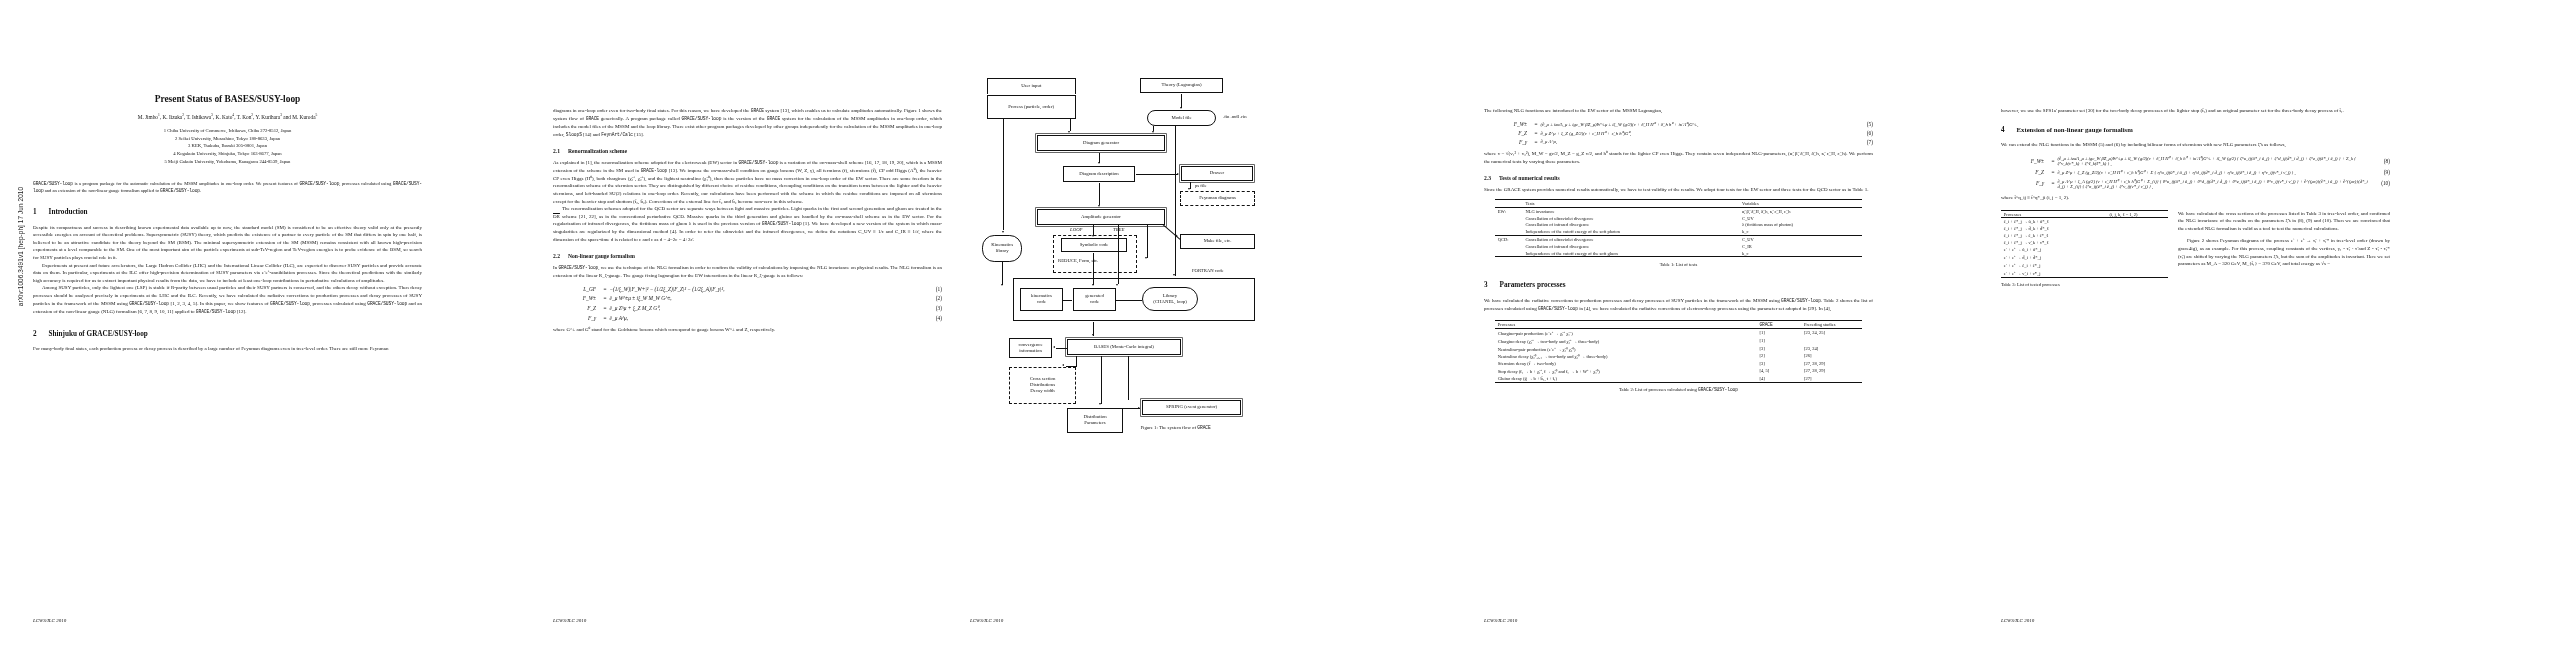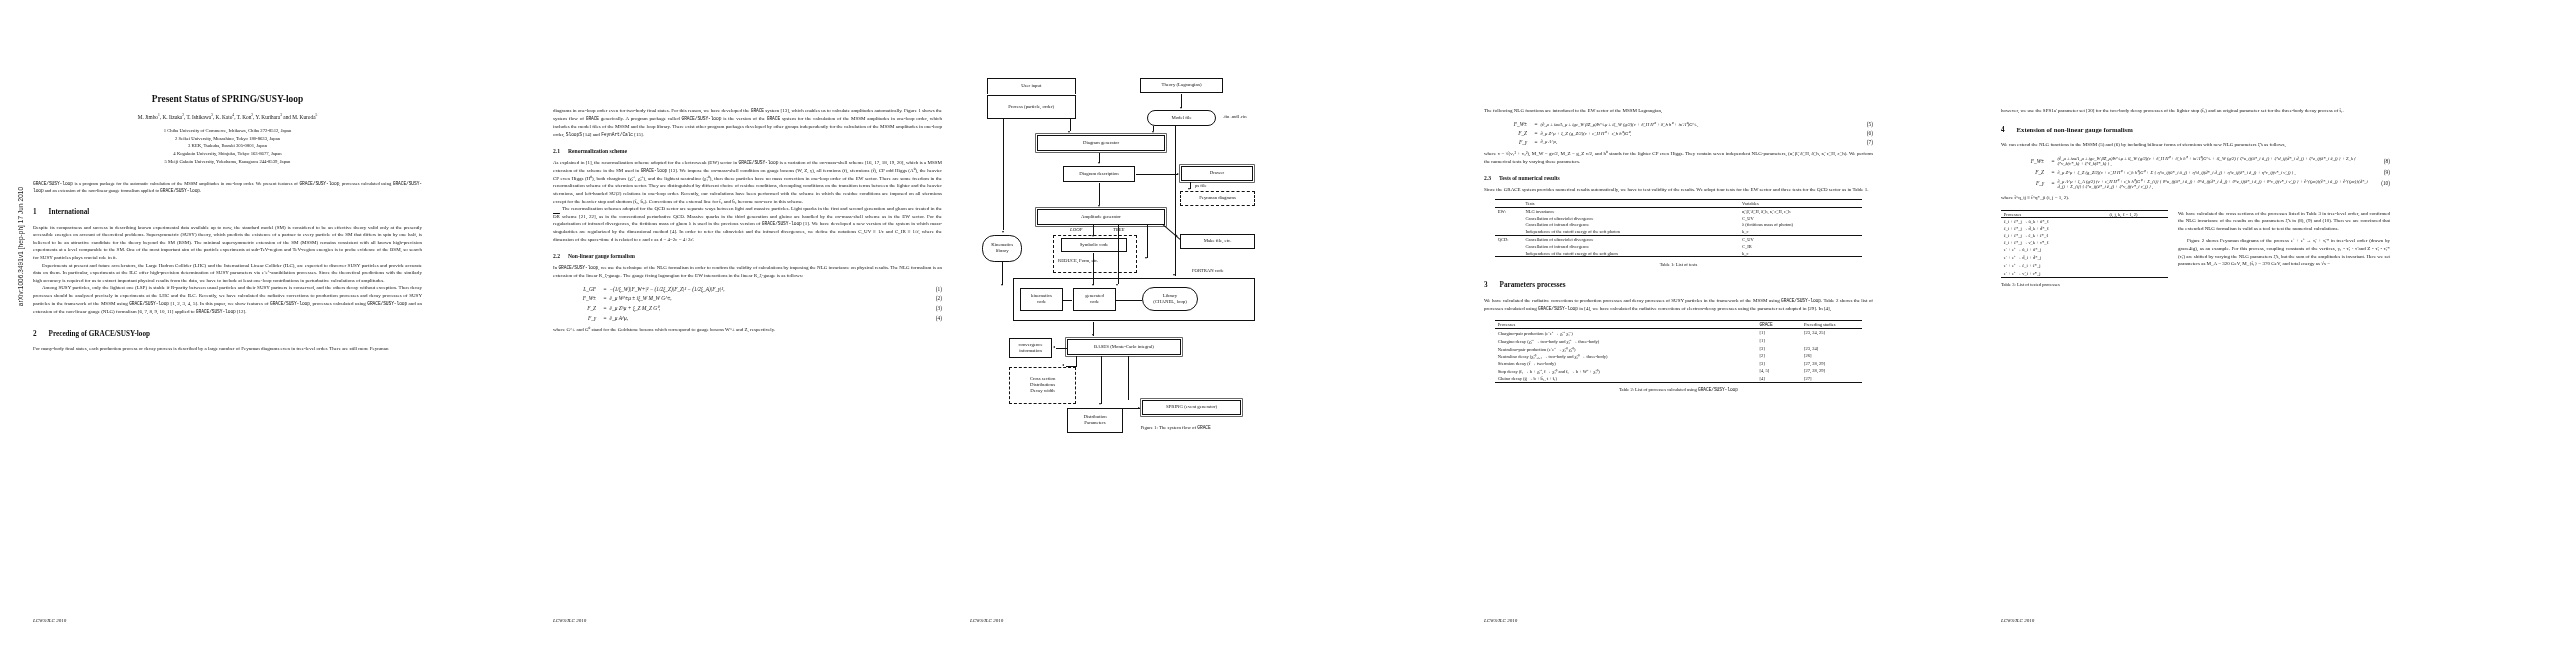--- a/index.html
+++ b/index.html
@@ -77,47 +77,47 @@
 </style>
 </head>
 <body>
 
 <div class="page">
 
   <div class="arxiv-stamp">arXiv:1006.3491v1  [hep-ph]  17 Jun 2010</div>
 
   <div class="col col1">
     <div style="height:94px"></div>
-    <h1 class="title">Present Status of SPRING/SUSY-loop</h1>
+    <h1 class="title">Present Status of BASES/SUSY-loop</h1>
     <div class="authors">
       M. Jimbo<sup>1</sup>, K. Iizuka<sup>2</sup>, T. Ishikawa<sup>3</sup>, K. Kato<sup>4</sup>, T. Kon<sup>2</sup>, Y. Kurihara<sup>3</sup> and M. Kuroda<sup>5</sup>
     </div>
     <div class="affil">
       <div>1 Chiba University of Commerce, Ichikawa, Chiba 272-8512, Japan</div>
       <div>2 Seikei University, Musashino, Tokyo 180-8633, Japan</div>
       <div>3 KEK, Tsukuba, Ibaraki 305-0801, Japan</div>
       <div>4 Kogakuin University, Shinjuku, Tokyo 163-8677, Japan</div>
       <div>5 Meiji Gakuin University, Yokohama, Kanagawa 244-8539, Japan</div>
     </div>
 
     <div class="abstract">
       <span class="mono">GRACE/SUSY-loop</span><span> is a program package for the automatic calculation of the MSSM amplitudes in one-loop order. We present features of </span><span class="mono">GRACE/SUSY-loop</span><span>, processes calculated using </span><span class="mono">GRACE/SUSY-loop</span><span> and an extension of the non-linear gauge formalism applied to </span><span class="mono">GRACE/SUSY-loop</span><span>.</span>
     </div>
 
     <div class="sec">
-      <span class="num">1</span><span>International</span>
+      <span class="num">1</span><span>Introduction</span>
     </div>
     <p class="body">Despite its compactness and success in describing known experimental data available up to now, the standard model (SM) is considered to be an effective theory valid only at the presently accessible energies on account of theoretical problems. Supersymmetric (SUSY) theory, which predicts the existence of a partner to every particle of the SM that differs in spin by one half, is believed to be an attractive candidate for the theory beyond the SM (BSM). The minimal supersymmetric extension of the SM (MSSM) remains consistent with all known high-precision experiments at a level comparable to the SM. One of the most important aim of the particle experiments at sub-TeV-region and TeV-region energies is to probe evidence of the BSM, so search for SUSY particles plays crucial role in it.</p>
     <p class="body">Experiments at present and future accelerators, the Large Hadron Collider (LHC) and the International Linear Collider (ILC), are expected to discover SUSY particles and provide accurate data on them. In particular, experiments at the ILC offer high-precision determination of SUSY parameters via e⁻e⁺-annihilation processes. Since the theoretical predictions with the similarly high accuracy is required for us to extract important physical results from the data, we have to include at least one-loop contributions in perturbative calculations of amplitudes.</p>
     <p class="body" style="text-indent:9px">
       <span>Among SUSY particles, only the lightest one (LSP) is stable if R-parity between usual particles and their SUSY partners is conserved, and the others decay without exception. Then decay processes should be analyzed precisely in experiments at the LHC and the ILC. Recently, we have calculated the radiative corrections to production processes and decay processes of SUSY particles in the framework of the MSSM using </span><span class="mono">GRACE/SUSY-loop</span><span> [1, 2, 3, 4, 5]. In this paper, we show features of </span><span class="mono">GRACE/SUSY-loop</span><span>, processes calculated using </span><span class="mono">GRACE/SUSY-loop</span><span> and an extension of the non-linear gauge (NLG) formalism [6, 7, 8, 9, 10, 11] applied to </span><span class="mono">GRACE/SUSY-loop</span><span> [12].</span>
     </p>
 
     <div class="sec">
-      <span class="num">2</span><span>Preceding of GRACE/SUSY-loop</span>
+      <span class="num">2</span><span>Shinjuku of GRACE/SUSY-loop</span>
     </div>
     <p class="body">For many-body final states, each production process or decay process is described by a large number of Feynman diagrams even in tree-level order. There are still more Feynman</p>
 
     <div class="footer">LCWS/ILC 2010</div>
   </div>
 
   <div class="col col2">
     <div style="height:107px"></div>
     <p class="body">
       <span>diagrams in one-loop order even for two-body final states. For this reason, we have developed the </span><span class="mono">GRACE</span><span> system [13], which enables us to calculate amplitudes automatically. Figure 1 shows the system flow of </span><span class="mono">GRACE</span><span> generically. A program package called </span><span class="mono">GRACE/SUSY-loop</span><span> is the version of the </span><span class="mono">GRACE</span><span> system for the calculation of the MSSM amplitudes in one-loop order, which includes the model files of the MSSM and the loop library. There exist other program packages developed by other groups independently for the calculation of the MSSM amplitudes in one-loop order, </span><span class="mono">SloopS</span><span> [14] and </span><span class="mono">FeynArt/Calc</span><span> [15].</span>

